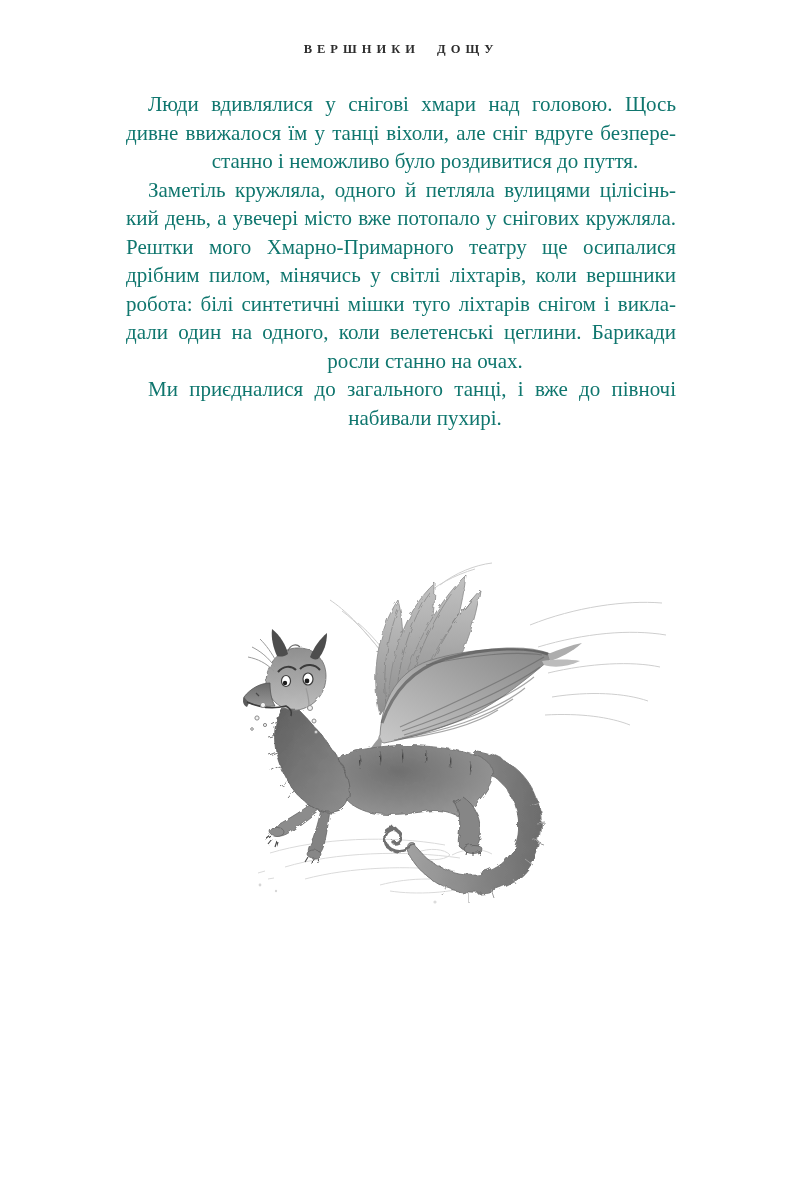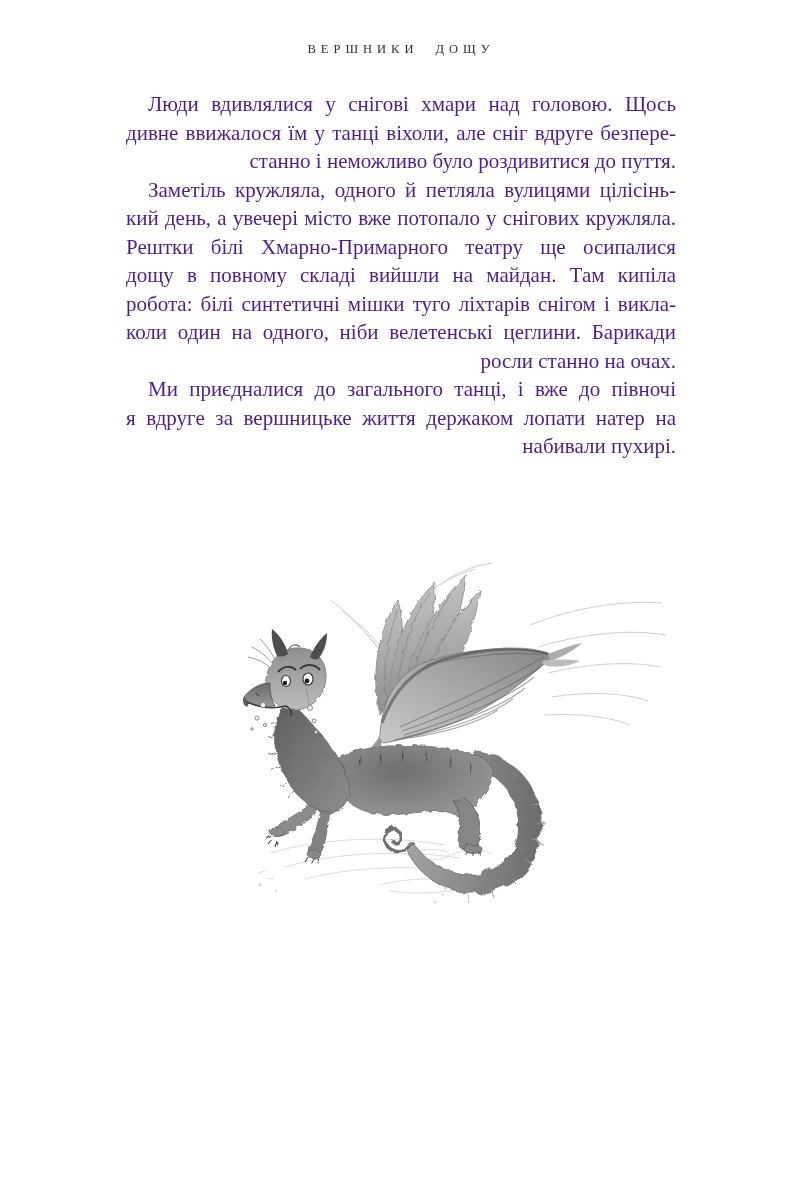--- a/index.html
+++ b/index.html
@@ -11,63 +11,62 @@
     overflow:hidden;
   }
   .running-header{
     position:absolute;
     top:42px;left:126px;width:550px;
     text-align:center;
     font-size:12.5px;
     letter-spacing:5px;
     word-spacing:9px;
     color:#2d2d2d;
-    font-weight:400;
+    font-weight:700;
   }
   .text-block{
     position:absolute;
     top:90px;left:126px;width:550px;
     font-size:21px;
     line-height:28.5px;
-    color:#4c1d95;
+    color:#0f766e;
   }
   .ln{
     text-align:justify;
     text-align-last:justify;
     text-justify:inter-word;
   }
   .ln.first{ text-indent:22px; }
-  .ln.last{ text-align:right; text-align-last:auto;margin-left:48px; }
+  .ln.last{ text-align:center; text-align-last:auto;margin-left:48px; }
   .illo{
     position:absolute;
     top:555px;left:230px;
     width:440px;height:360px;
   }
   .illo svg{ display:block; }
 </style>
 </head>
 <body>
 
 <div class="page">
 
   <div class="running-header">ВЕРШНИКИ ДОЩУ</div>
 
   <div class="text-block">
       <div class="ln first">Люди вдивлялися у снігові хмари над головою. Щось</div>
       <div class="ln">дивне ввижалося їм у танці віхоли, але сніг вдруге безпере-</div>
       <div class="ln last">станно і неможливо було роздивитися до пуття.</div>
       <div class="ln first">Заметіль кружляла, одного й петляла вулицями цілісінь-</div>
       <div class="ln">кий день, а увечері місто вже потопало у снігових кружляла.</div>
-      <div class="ln">Рештки білі Хмарно-Примарного театру ще осипалися</div>
-      <div class="ln">дощу в повному складі вийшли на майдан. Там кипіла</div>
+      <div class="ln">Рештки мого Хмарно-Примарного театру ще осипалися</div>
+      <div class="ln">дрібним пилом, мінячись у світлі ліхтарів, коли вершники</div>
       <div class="ln">робота: білі синтетичні мішки туго ліхтарів снігом і викла-</div>
-      <div class="ln">коли один на одного, ніби велетенські цеглини. Барикади</div>
+      <div class="ln">дали один на одного, коли велетенські цеглини. Барикади</div>
       <div class="ln last">росли станно на очах.</div>
       <div class="ln first">Ми приєдналися до загального танці, і вже до півночі</div>
-      <div class="ln">я вдруге за вершницьке життя держаком лопати натер на</div>
       <div class="ln last">набивали пухирі.</div>
     </div>
 
   <div class="illo">
     <svg width="440" height="360" viewBox="0 0 440 360">
       <defs>
         <linearGradient id="gWingMain" x1="0" y1="1" x2="1" y2="0">
           <stop offset="0" stop-color="#c9c9c9"></stop>
             <stop offset="0.55" stop-color="#a5a5a5"></stop>
             <stop offset="1" stop-color="#878787"></stop>

